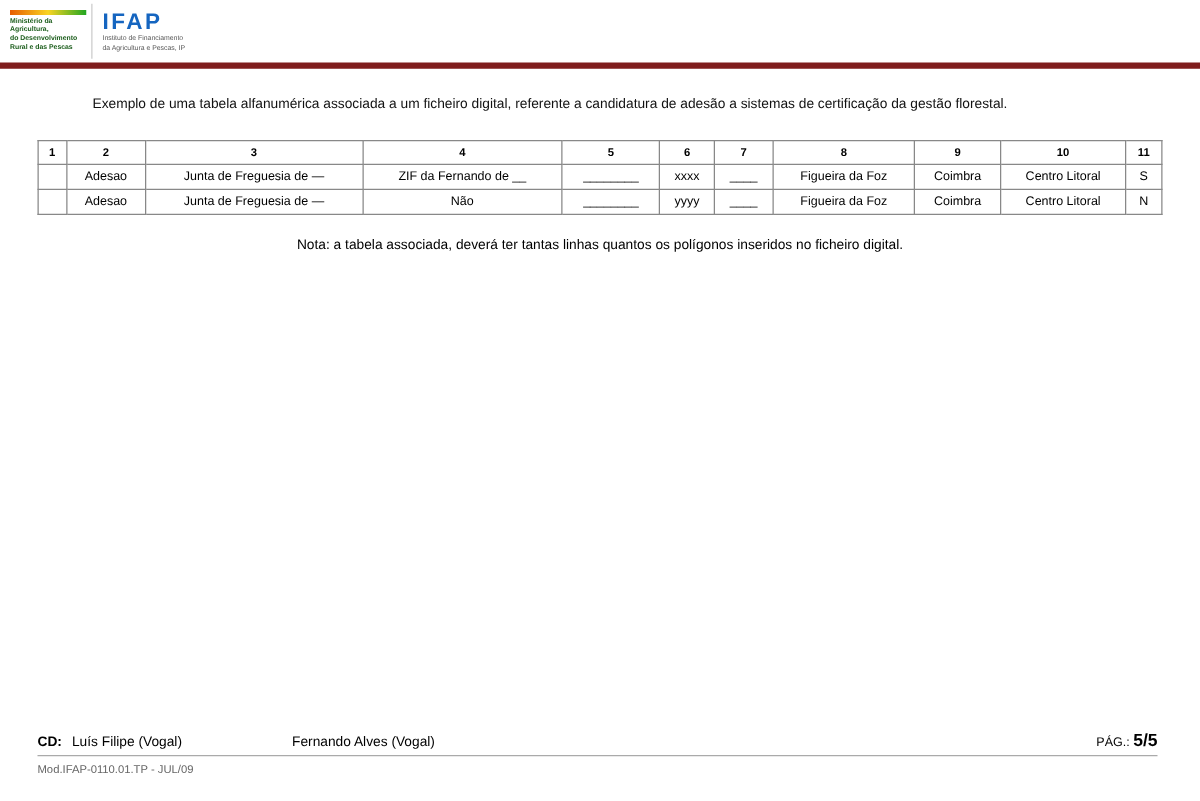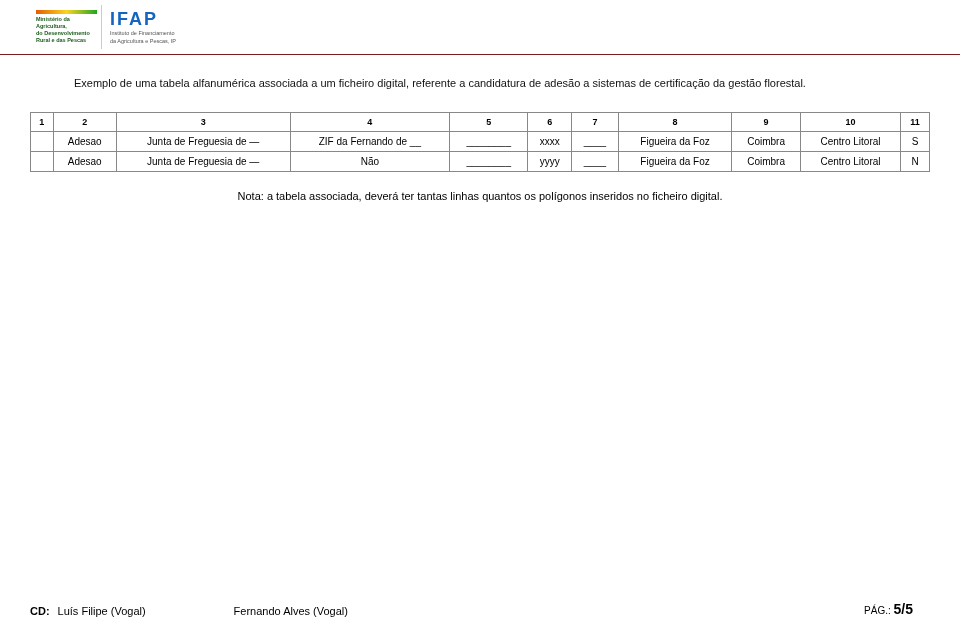--- a/index.html
+++ b/index.html
@@ -10,22 +10,22 @@
       color: #000;
       width: 960px;
       min-height: 641px;
       position: relative;
     }
 
     
     .header {
       display: flex;
       align-items: center;
-      padding: 8px 32px;
-      border-bottom: 1px solid #7f1d1d;
+      padding: 8px 4px;
+      border-bottom: 5px solid #7f1d1d;
       height: 55px;
     }
     .header-center {
       flex: 1;
       text-align: center;
     }
     .header-center .title {
       font-size: 12px;
       font-variant: small-caps;
       letter-spacing: 2px;
@@ -77,21 +77,21 @@
       margin-top: 14px;
       line-height: 1.5;
       text-align: center;
     }
 
     
     .footer {
       position: absolute;
       bottom: 20px;
       left: 0;
-      right: 17px;
+      right: 4px;
       padding: 0 30px;
     }
 
     
     .mini-logo-block {
       display: flex;
       gap: 0;
       align-items: stretch;
       height: 44px;
     }
@@ -222,13 +222,16 @@
       <span style="font-size:11px; margin-right:80px;text-align:right;">Luís Filipe (Vogal)</span>
       <span style="font-size:11px;">Fernando Alves (Vogal)</span>
     </div>
     <div style="text-align:right; font-size:10px;">
       <span>PÁG.:</span>
       <span style="font-size:14px; font-weight:bold;">
         <span>5</span>/<span>5</span>
       </span>
     </div>
   </div>
+  <div style="border-top:1px solid #aaa; padding-top:4px;">
+    <span style="font-size:9px; color:#666;">Mod.IFAP-0110.01.TP - JUL/09</span>
+  </div>
 </div>
 
 </body></html>

